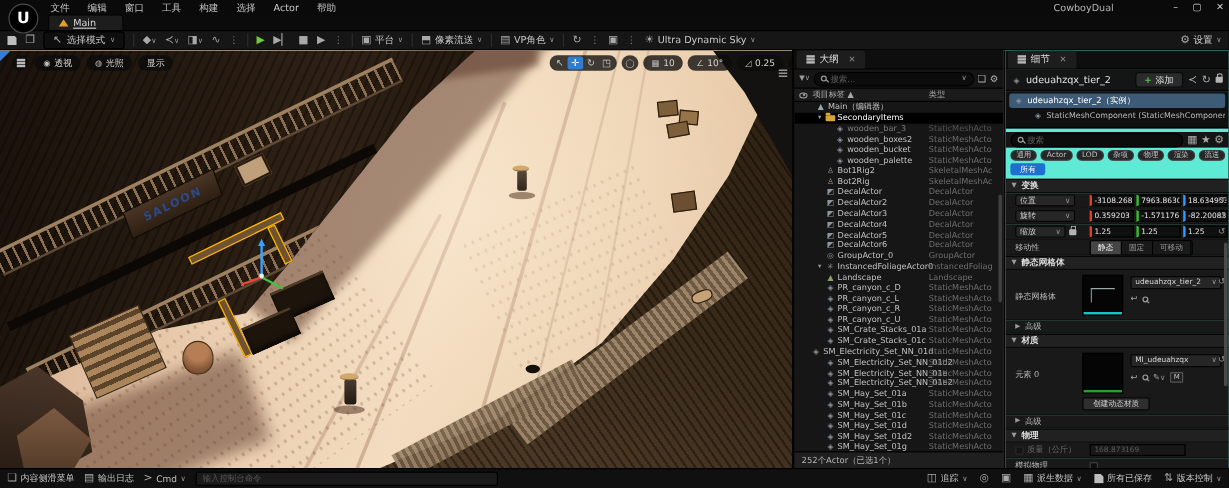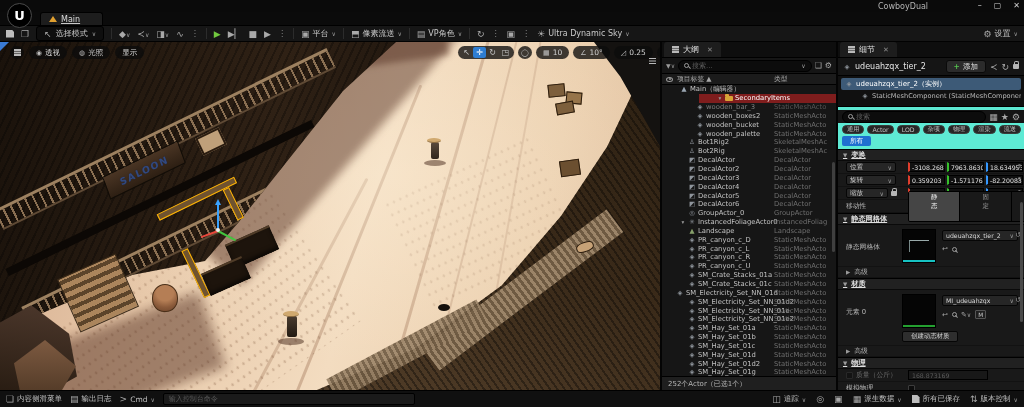--- a/index.html
+++ b/index.html
@@ -91,21 +91,21 @@
   .lock:before{content:'';position:absolute;top:-3px;left:.5px;width:3.5px;height:3px;border:1px solid #b5b5b5;border-bottom:none;border-radius:2px 2px 0 0;}
   
   .ol-search{height:16px;background:#151515;display:flex;align-items:center;gap:3px;padding:0 4px;border-bottom:1px solid #000;flex:none;}
   .ol-cols{height:11px;background:#1b1b1b;border-bottom:1px solid #000;display:flex;align-items:center;font-size:6.8px;color:#a8a8a8;padding:0 4px;flex:none;position:relative;}
   .ol-cols .ctype{position:absolute;left:112px;}
   .eye{width:7px;height:5px;border:1px solid #9a9a9a;border-radius:50%;position:relative;display:inline-block;}
   .eye:after{content:'';position:absolute;left:1.5px;top:.5px;width:2px;height:2px;border-radius:50%;background:#9a9a9a;}
   .ol-tree{flex:1;overflow:hidden;background:#161616;}
   .orow{position:relative;height:8.85px;display:flex;align-items:center;gap:2px;font-size:6.8px;color:#c2c2c2;white-space:nowrap;}
   .orow .typ{position:absolute;left:112px;color:#6e6e6e;}
-  .orow.folder-selected{background:#7f1d1d;color:#fff;margin-left:37px;}
+  .orow.folder-selected{background:#000000;color:#fff;}
   .orow.dim{color:#7c7c7c;}
   .orow.dim .typ{color:#555;}
   .oexp{width:6px;font-size:5.5px;color:#9a9a9a;text-align:center;flex:none;}
   .ticn{flex:none;width:8px;text-align:center;font-size:6.5px;color:#8f959c;line-height:8px;}
   .ic-folder{width:8px;height:5.5px;background:#d8a437;border-radius:1px;position:relative;}
   .ic-folder:before{content:'';position:absolute;top:-2px;left:0;width:3.5px;height:2px;background:#d8a437;border-radius:1px 1px 0 0;}
   .ic-level:before{content:"▲";color:#9aa6b2;}
   .ic-mesh:before{content:"◈";color:#8f959c;}
   .ic-skel:before{content:"♙";color:#8f959c;}
   .ic-decal:before{content:"◩";color:#8f959c;}
@@ -120,30 +120,30 @@
   .addbtn{margin-left:auto;height:13px;background:#2b2b2b;border:1px solid #0a0a0a;border-radius:3px;display:flex;align-items:center;gap:3px;padding:0 7px;font-size:7.5px;color:#e0e0e0;}
   .addbtn .plus{color:#55c44f;font-weight:bold;}
   .d-comps{background:#101010;border-bottom:1px solid #000;padding:2px 3px 4px;flex:none;}
   .comp-root{height:12px;background:#3d5a77;border-radius:2px;display:flex;align-items:center;gap:3px;padding:0 4px;font-size:7px;color:#fff;white-space:nowrap;}
   .comp-child{height:12px;display:flex;align-items:center;gap:3px;padding:0 4px 0 20px;font-size:6.6px;color:#b9b9b9;white-space:nowrap;overflow:hidden;}
   .d-search{height:13px;display:flex;align-items:center;gap:3px;padding:0 4px;background:#151515;flex:none;margin-top:3px;}
   .chips{display:flex;gap:3px;padding:2px 4px 0;flex-wrap:nowrap;flex:none;}
   .chip{height:9px;border:1px solid #3a3a3a;background:#262626;border-radius:6px;font-size:6.2px;color:#c0c0c0;display:flex;align-items:center;padding:0 4px;white-space:nowrap;}
   .chips2{padding:2px 4px 3px;display:flex;flex:none;}
   .chip-all{height:10px;background:#1f6fd0;border-radius:2px;color:#fff;font-size:6.6px;display:flex;align-items:center;padding:0 8px;}
-  .sect{height:12px;background:#212121;border-top:1px solid #000;border-bottom:1px solid #0a0a0a;display:flex;align-items:center;gap:4px;padding:0 5px;font-size:7.2px;color:#dedede;font-weight:bold;flex:none;text-decoration:underline;}
+  .sect{height:12px;background:#212121;border-top:1px solid #000;border-bottom:1px solid #0a0a0a;display:flex;align-items:center;gap:4px;padding:0 5px;font-size:7.2px;color:#dedede;font-weight:bold;flex:none;}
   .sect .car{font-size:5.5px;color:#9a9a9a;font-weight:normal;}
   .prow{position:relative;height:13px;display:flex;align-items:center;background:#191919;border-bottom:1px solid #121212;flex:none;font-size:6.8px;color:#b8b8b8;padding-left:8px;}
   .lblbox{width:50px;height:10px;background:#262626;border:1px solid #060606;border-radius:2px;display:flex;align-items:center;justify-content:space-between;padding:0 3px;font-size:6.6px;color:#d0d0d0;}
   .vals{position:absolute;left:70px;display:flex;gap:2px;align-items:center;}
   .vfield{width:37px;height:10px;background:#101010;border:1px solid #000;border-left:2px solid #888;font-size:6.2px;color:#e6e6e6;display:flex;align-items:center;padding:0 2px;overflow:hidden;white-space:nowrap;}
   .vx{border-left-color:#e03e2d;}.vy{border-left-color:#36c02c;}.vz{border-left-color:#3598ff;}
   .reset{position:absolute;right:3px;color:#9a9a9a;font-size:7px;}
   .seg{display:flex;position:absolute;left:70px;border:1px solid #000;border-radius:2px;overflow:hidden;}
-  .seg span{padding:1px 22px;font-size:6.4px;background:#191919;color:#9a9a9a;border-right:1px solid #000;}
+  .seg span{padding:1px 6px;font-size:6.4px;background:#191919;color:#9a9a9a;border-right:1px solid #000;}
   .seg span.on{background:#454545;color:#fff;}
   .assetrow{position:relative;background:#191919;border-bottom:1px solid #121212;flex:none;padding:4px 0 4px 8px;display:flex;align-items:flex-start;font-size:6.8px;color:#b8b8b8;}
   .thumb{position:absolute;left:64px;top:4px;width:34px;height:34px;background:#050505;border:1px solid #000;}
   .thumb .ul{position:absolute;left:0;right:0;bottom:0;height:2px;}
   .thumb .wire{position:absolute;left:6px;top:10px;width:20px;height:12px;border-top:1.5px solid #9aa;border-left:1.5px solid #788;}
   .assetdrop{position:absolute;left:104px;top:5px;width:76px;height:11px;background:#262626;border:1px solid #060606;border-radius:2px;display:flex;align-items:center;justify-content:space-between;padding:0 3px;font-size:6.2px;color:#d8d8d8;overflow:hidden;white-space:nowrap;}
   .asseticons{position:absolute;left:104px;top:20px;display:flex;gap:4px;align-items:center;color:#a8a8a8;font-size:7px;}
   .mchip{width:11px;height:9px;border:1px solid #555;border-radius:1px;font-size:5.8px;color:#c9c9c9;display:flex;align-items:center;justify-content:center;background:#202020;}
   .createbtn{position:absolute;left:64px;bottom:3px;height:11px;background:#2e2e2e;border:1px solid #060606;border-radius:2px;font-size:6.4px;color:#d2d2d2;display:flex;align-items:center;padding:0 8px;}
   .cb{width:7px;height:7px;background:#0d0d0d;border:1px solid #3c3c3c;border-radius:1px;position:absolute;left:70px;}
@@ -158,20 +158,31 @@
   .console{width:252px;height:12px;background:#1a1a1a;border:1px solid #000;border-radius:2px;color:#585858;font-size:7px;display:flex;align-items:center;padding:0 5px;}
   .sb-right{margin-left:auto;display:flex;align-items:center;gap:10px;}
 </style>
 </head>
 <body>
 
 <div class="app">
 
   <div class="titlebar">
     <div class="logo">U</div>
+    <div class="menubar">
+
+    <span>文件</span>
+        <span>编辑</span>
+        <span>窗口</span>
+        <span>工具</span>
+        <span>构建</span>
+        <span>选择</span>
+        <span>Actor</span>
+        <span>帮助</span>
+      </div>
     <span class="win-title">CowboyDual</span>
     <div class="winbtns">
       <span>–</span>
       <span>▢</span>
       <span>✕</span>
     </div>
   </div>
 
   <div class="tabstrip">
     <div class="leveltab">

